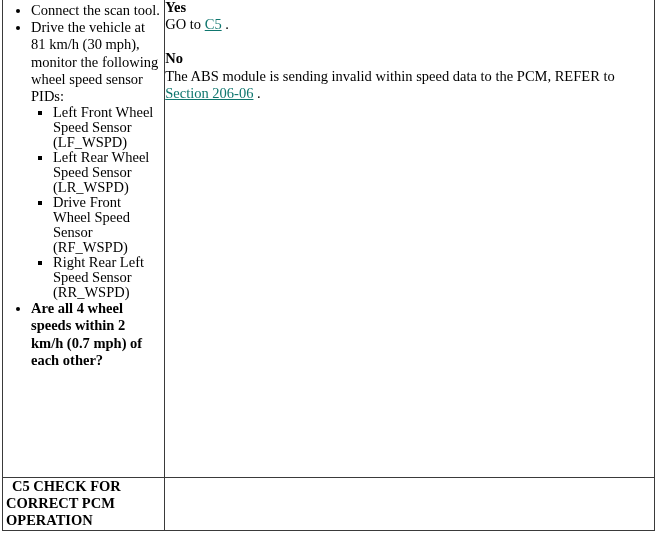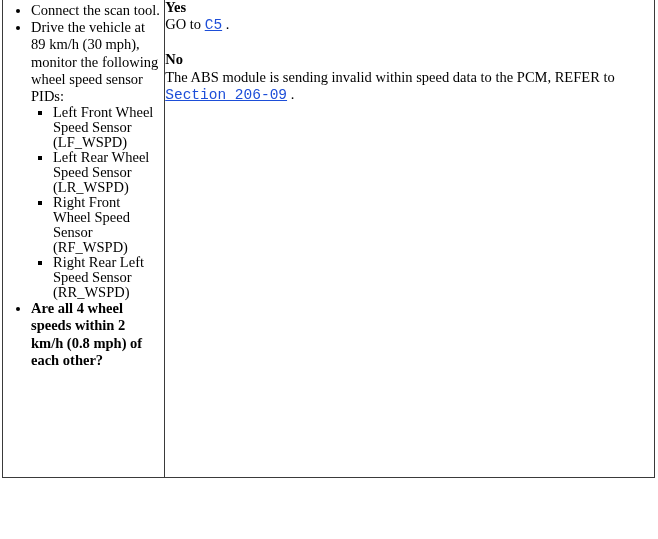--- a/index.html
+++ b/index.html
@@ -70,23 +70,22 @@
   .ans-cell {
     padding: 4px 0 0 5px;
     line-height: 17.2px;
   }
   .ans-block { margin: 0; }
   .ans-gap { height: 17px; }
   .ans-head { font-weight: bold; }
   .ans-body { font-weight: normal; }
 
   a.xref {
-    color: #1d4ed8;
+    color: #0f766e;
     text-decoration: underline;
-    font-family: Liberation Mono, monospace;
   }
 
   
   .step-cell {
     padding: 2px 2px 2px 2px;
     height: 52px;
   }
   .step-title {
     font-weight: bold;
     line-height: 17.2px;
@@ -111,58 +110,66 @@
       <tr>
 
         <td class="proc-cell">
           <ul class="lvl1">
 
             <li>
               <span>Connect the scan tool.</span>
             </li>
 
             <li>
-              <span>Drive the vehicle at 89 km/h (30 mph), monitor the following wheel speed sensor PIDs:</span>
+              <span>Drive the vehicle at 81 km/h (30 mph), monitor the following wheel speed sensor PIDs:</span>
               <ul class="lvl2">
                 <li>
                   <span>Left Front Wheel Speed Sensor (LF_WSPD)</span>
                 </li>
                 <li>
                   <span>Left Rear Wheel Speed Sensor (LR_WSPD)</span>
                 </li>
                 <li>
-                  <span>Right Front Wheel Speed Sensor (RF_WSPD)</span>
+                  <span>Drive Front Wheel Speed Sensor (RF_WSPD)</span>
                 </li>
                 <li>
                   <span>Right Rear Left Speed Sensor (RR_WSPD)</span>
                 </li>
               </ul>
             </li>
 
             <li class="bold-q">
-              <span>Are all 4 wheel speeds within 2 km/h (0.8 mph) of each other?</span>
+              <span>Are all 4 wheel speeds within 2 km/h (0.7 mph) of each other?</span>
             </li>
 
           </ul>
         </td>
 
         <td class="ans-cell">
 
           <div class="ans-block">
             <div class="ans-head">Yes</div>
             <div class="ans-body"><span>GO to </span><a class="xref" href="#">C5</a><span> .</span></div>
           </div>
 
           <div class="ans-gap"></div>
 
           <div class="ans-block">
             <div class="ans-head">No</div>
-            <div class="ans-body"><span>The ABS module is sending invalid within speed data to the PCM, REFER to </span><a class="xref" href="#">Section 206-09</a><span> .</span></div>
+            <div class="ans-body"><span>The ABS module is sending invalid within speed data to the PCM, REFER to </span><a class="xref" href="#">Section 206-06</a><span> .</span></div>
           </div>
 
         </td>
       </tr>
 
+      <tr>
+        <td class="step-cell">
+          <div class="step-title">C5 CHECK FOR CORRECT PCM OPERATION</div>
+        </td>
+        <td class="empty-cell">
+          <span></span>
+        </td>
+      </tr>
 
     </tbody>
   </table>
 
 </div>
 
 </body></html>

